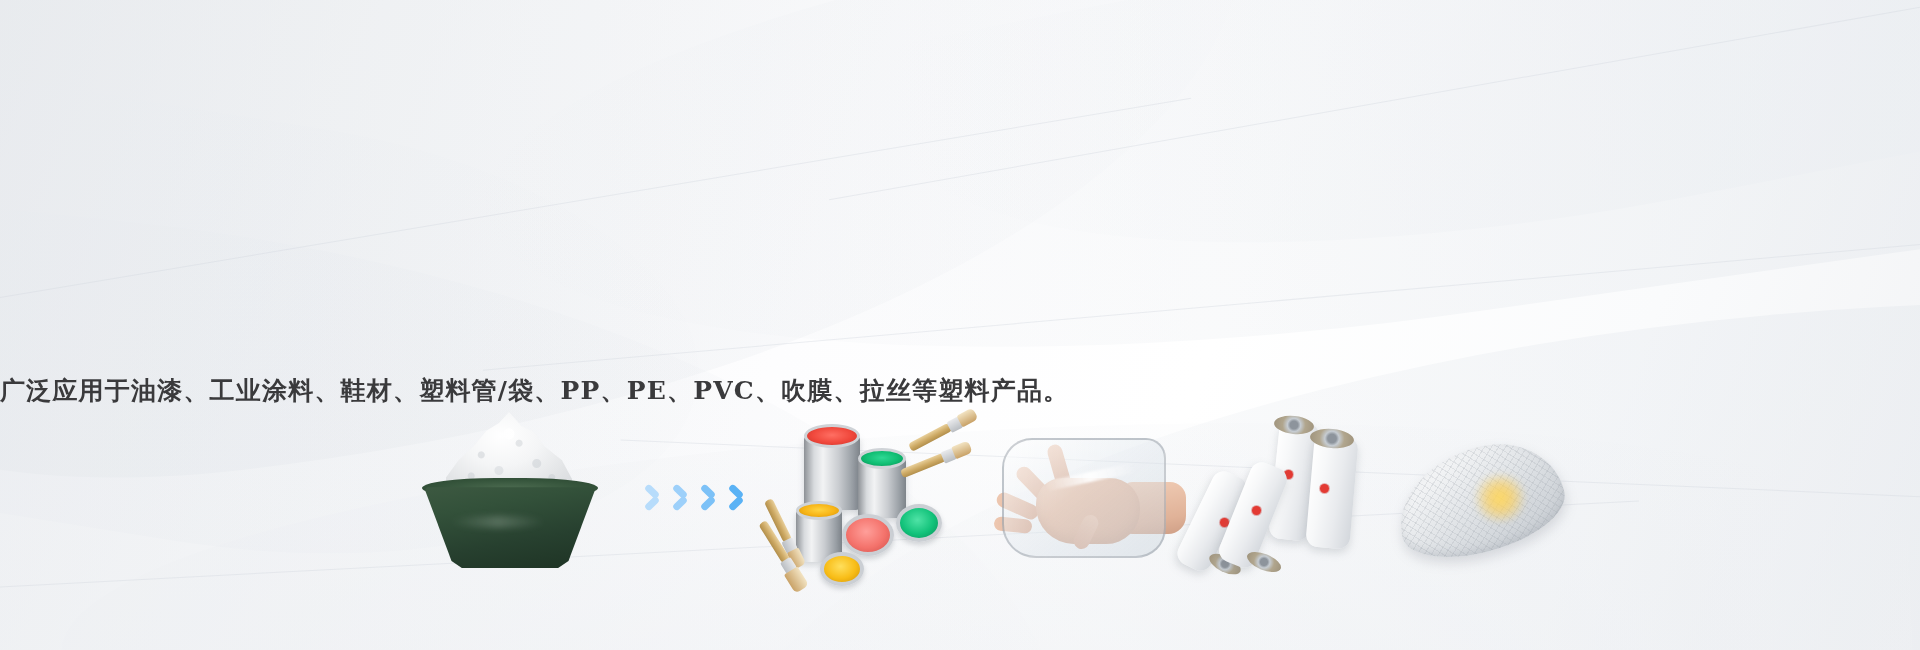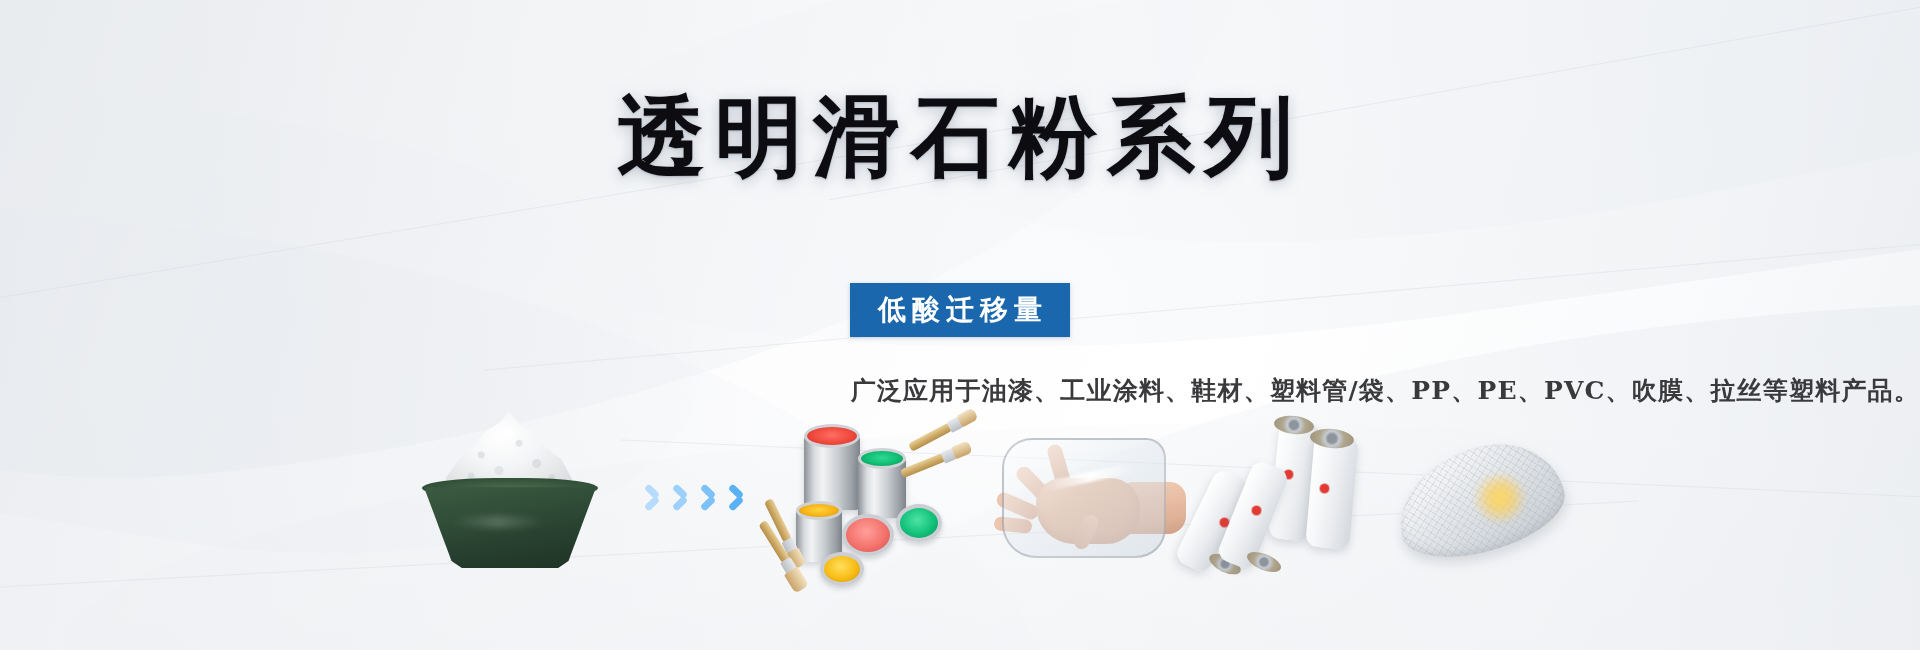--- a/index.html
+++ b/index.html
@@ -70,21 +70,21 @@
     font-size:28px;
     letter-spacing:6px;
     padding:9px 22px 10px 28px;
     line-height:1.25;
     white-space:nowrap;
     box-shadow:0 1px 4px rgba(30,80,130,.25);
   }
 
   .subtitle{
     position:absolute;top:374px;left:0;width:1920px;
-    text-align:right;
+    text-align:left;
     font-family:"DejaVu Serif","Liberation Serif",serif;
     font-weight:700;
     font-size:25px;
     letter-spacing:1.2px;
     color:#3a3a3c;
     white-space:nowrap;
   }
 
   
   .strip{
@@ -222,24 +222,22 @@
   <div class="swoosh sw6"></div>
   <div class="swoosh sw7"></div>
   <div class="hair h1"></div>
   <div class="hair h2"></div>
   <div class="hair h3"></div>
   <div class="hair h4"></div>
   <div class="hair h5"></div>
 
   <div class="content">
 
-    <div class="title">透明滑石粉系列</div>
 
     <div class="badges">
-      <div class="badge">低酸迁移量</div>
     </div>
 
     <div class="subtitle">广泛应用于油漆、工业涂料、鞋材、塑料管/袋、PP、PE、PVC、吹膜、拉丝等塑料产品。</div>
 
     <div class="strip">
 
       <div class="item bowl-wrap">
         <div class="powder"></div>
         <div class="bowl-rim"></div>
         <div class="bowl"></div>

